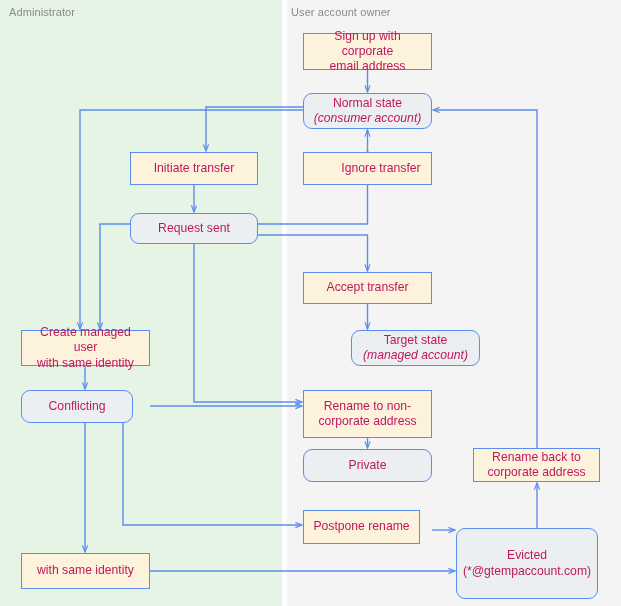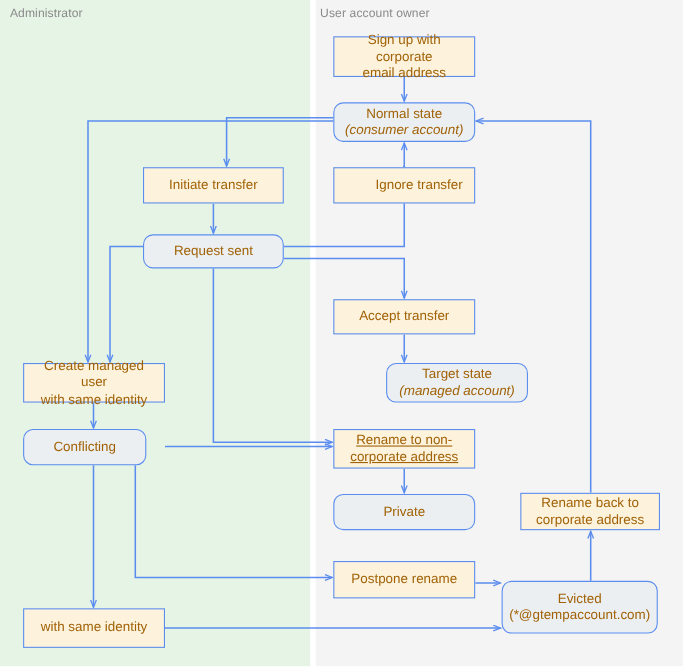--- a/index.html
+++ b/index.html
@@ -7,21 +7,21 @@
   #canvas{position:relative;width:621px;height:606px;overflow:hidden;background:#ffffff;}
   .lane{position:absolute;top:0;height:606px;}
   .lane-admin{left:0;width:282px;background:#e6f4e6;}
   .lane-user{left:287px;width:334px;background:#f4f4f4;}
   .lane-label{position:absolute;top:6px;font-size:11px;color:#8a8a8a;letter-spacing:.1px;}
   .lane-label-admin{left:9px;}
   .lane-label-user{left:291px;}
   svg#wires{position:absolute;left:0;top:0;width:621px;height:606px;}
   .node{position:absolute;box-sizing:border-box;display:flex;align-items:center;
         justify-content:center;text-align:center;border:1px solid #5b8def;
-        font-size:12.2px;color:#a16207;line-height:1.25;padding:2px 5px;}
+        font-size:12.2px;color:#be185d;line-height:1.25;padding:2px 5px;}
   .action{background:#fdf3dc;border-radius:0;}
   .state{background:#eceff1;border-radius:9px;}
   .node i{font-style:italic;display:block;}
   .nl{display:block;}
 </style>
 </head>
 <body>
 
 <div id="canvas">
 
@@ -101,43 +101,43 @@
     <div>
       <span class="nl">Create managed user</span>
       <span class="nl">with same identity</span>
     </div>
   </div>
 
   <div class="node state" style="left:21px;top:390px;width:112px;height:33px;">
     <span>Conflicting</span>
   </div>
 
-  <div class="node action" style="left:303px;top:390px;width:129px;height:36px;text-decoration:underline;">
+  <div class="node action" style="left:303px;top:390px;width:129px;height:48px;">
     <div>
       <span class="nl">Rename to non-</span>
       <span class="nl">corporate address</span>
     </div>
   </div>
 
   <div class="node state" style="left:303px;top:449px;width:129px;height:33px;">
     <span>Private</span>
   </div>
 
   <div class="node action" style="left:473px;top:448px;width:127px;height:34px;">
     <div>
       <span class="nl">Rename back to</span>
       <span class="nl">corporate address</span>
     </div>
   </div>
 
-  <div class="node action" style="left:303px;top:510px;width:129px;height:34px;text-align:right;">
+  <div class="node action" style="left:303px;top:510px;width:117px;height:34px;text-align:right;">
     <span>Postpone rename</span>
   </div>
 
-  <div class="node state" style="left:456px;top:528px;width:142px;height:48px;">
+  <div class="node state" style="left:456px;top:528px;width:142px;height:71px;">
     <div>
       <span class="nl">Evicted</span>
       <span class="nl">(*@gtempaccount.com)</span>
     </div>
   </div>
 
   <div class="node action" style="left:21px;top:553px;width:129px;height:36px;">
     <div>
       <span class="nl">with same identity</span>
     </div>

